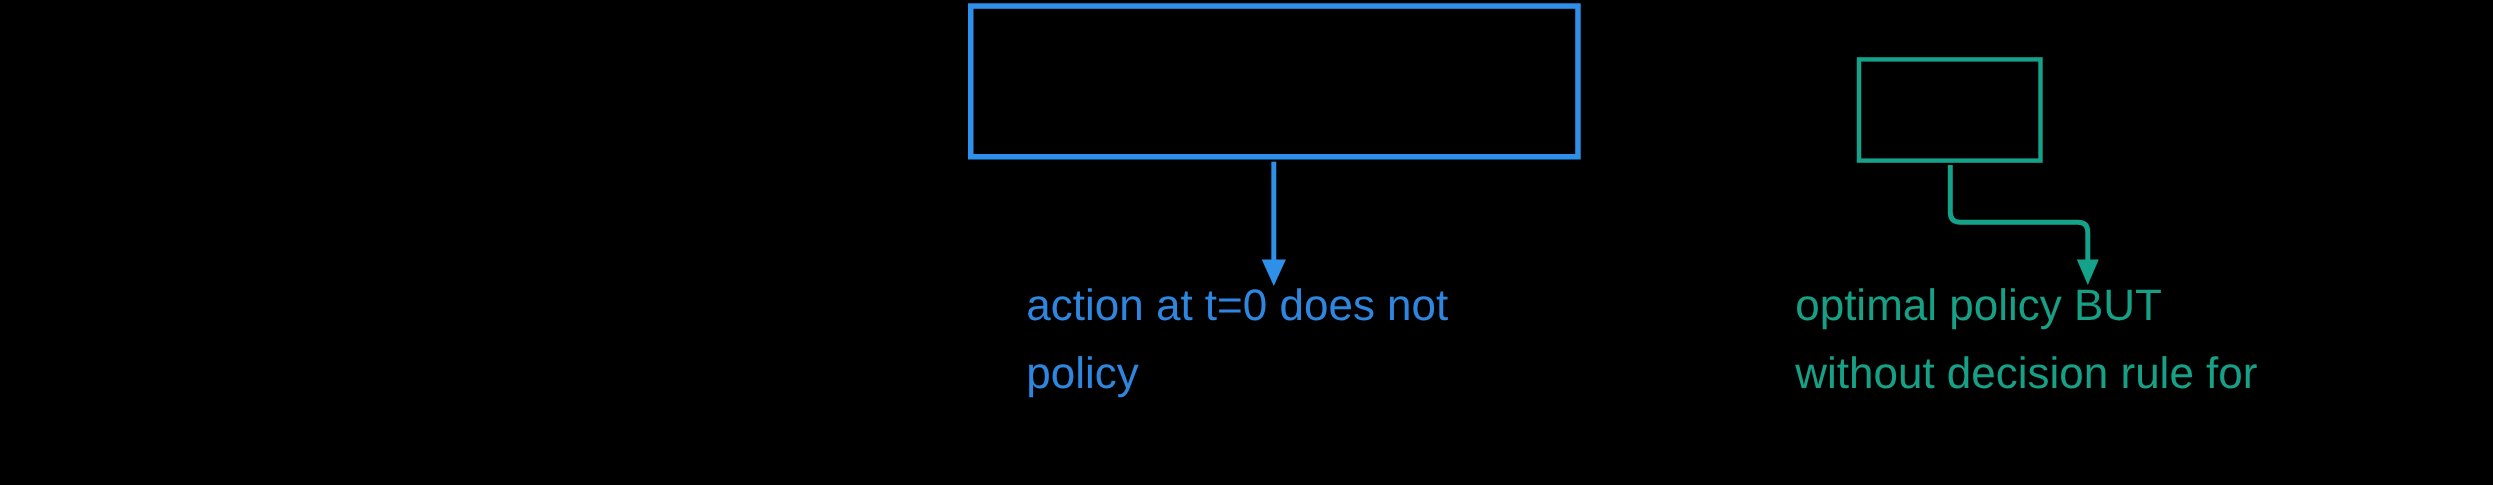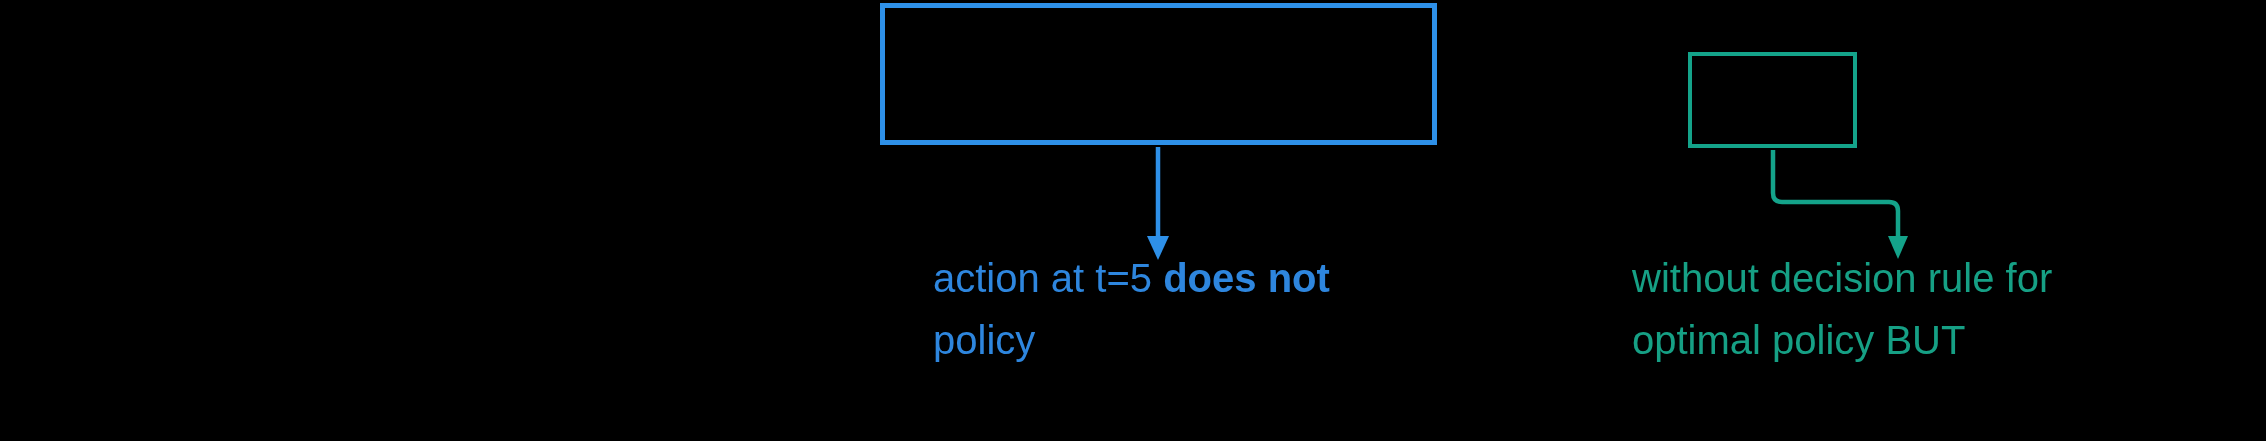--- a/index.html
+++ b/index.html
@@ -55,21 +55,21 @@
   .blue-note {
     left: 933px;
     top: 247px;
     color: var(--blue-text, #2e86de);
   }
   .green-note {
     left: 1632px;
     top: 247px;
     color: var(--green-text, #16a085);
   }
-  .note-line strong { font-weight: 700; }
+  .note-line strong { font-weight: 400; }
 </style>
 </head>
 <body>
 
 <div class="canvas">
 
   <div class="box blue-box"></div>
 
   <div class="box green-box"></div>
 
@@ -78,22 +78,22 @@
       <line x1="1158" y1="147" x2="1158" y2="240" stroke-width="4.5" class="blue-stroke"></line>
       <polygon points="1147,236 1169,236 1158,260" class="blue-fill"></polygon>
     </g>
     <g>
       <path d="M1773 150 L1773 193 Q1773 202 1782 202 L1889 202 Q1898 202 1898 211 L1898 240" fill="none" stroke-width="4.5" class="green-stroke"></path>
       <polygon points="1888,236 1908,236 1898,259" class="green-fill"></polygon>
     </g>
   </svg>
 
   <div class="note blue-note">
-    <div class="note-line"><span>action at t=5 </span><strong>does not</strong></div>
+    <div class="note-line"><span>action at t=0 </span><strong>does not</strong></div>
     <div class="note-line">policy</div>
   </div>
 
   <div class="note green-note">
+    <div class="note-line">optimal policy BUT</div>
     <div class="note-line">without decision rule for</div>
-    <div class="note-line">optimal policy BUT</div>
   </div>
 
 </div>
 
 </body></html>

